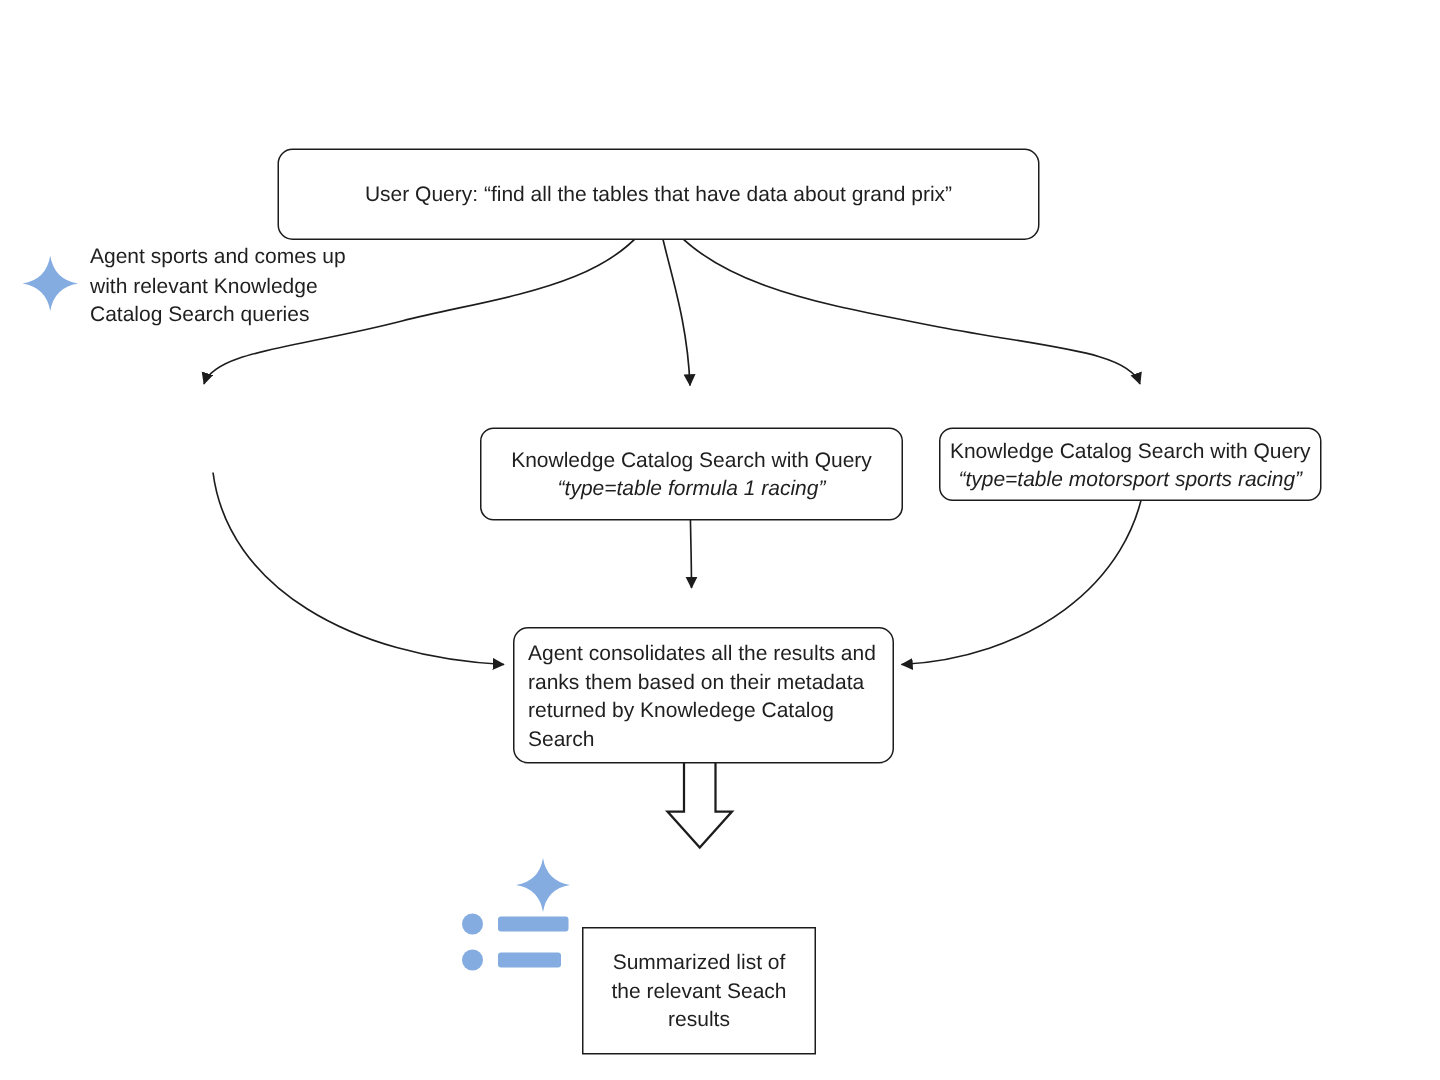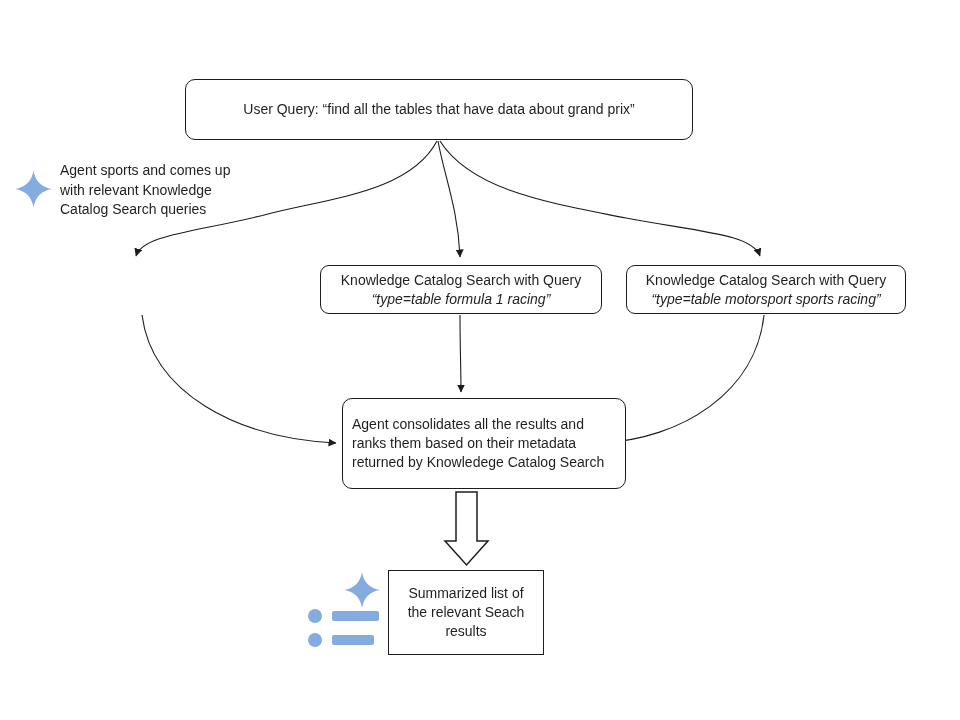--- a/index.html
+++ b/index.html
@@ -4,31 +4,31 @@
 <style>
   html,body{margin:0;padding:0;background:#ffffff;}
   #canvas{
     position:relative;width:960px;height:720px;background:#ffffff;overflow:hidden;
     font-family:"Liberation Sans", sans-serif;color:#1f1f1f;
   }
   #connector-layer{position:absolute;left:0;top:0;width:960px;height:720px;pointer-events:none;}
   .node{
     position:absolute;box-sizing:border-box;background:#ffffff;
     border:1.3px solid #1c1c1c;display:flex;align-items:center;justify-content:center;
-    font-size:14px;line-height:19px;text-align:center;
+    font-size:14px;line-height:19px;text-align:center;margin-top:20px;
   }
   .rounded{border-radius:10px;}
   .node .inner{width:100%;}
   .q{font-style:italic;}
   #user-query-box{left:185px;top:79px;width:508px;height:61px;}
   #search-box-1{left:13px;top:265px;width:252px;height:49px;padding:0 14px;border-radius:9px;}
-  #search-box-2{left:320px;top:265px;width:282px;height:49px;padding:0 8px;border-radius:9px;}
-  #search-box-3{left:626px;top:265px;width:280px;height:49px;padding:0 6px;border-radius:9px;}
-  #consolidate-box{left:342px;top:398px;width:284px;height:91px;padding:0 9px;text-align:left;}
-  #summary-box{left:388px;top:570px;width:156px;height:85px;padding:0 12px;border:1.4px solid #1c1c1c;border-radius:0;}
+  #search-box-2{left:320px;top:265px;width:282px;height:62px;padding:0 8px;border-radius:9px;}
+  #search-box-3{left:626px;top:265px;width:255px;height:49px;padding:0 6px;border-radius:9px;}
+  #consolidate-box{left:342px;top:398px;width:254px;height:91px;padding:0 9px;text-align:left;}
+  #summary-box{left:388px;top:598px;width:156px;height:85px;padding:0 12px;border:1.4px solid #1c1c1c;border-radius:0;}
   #agent-note{
     position:absolute;left:60px;top:161px;width:180px;
     font-size:14px;line-height:19.5px;text-align:left;
   }
   .icon-abs{position:absolute;}
 </style>
 </head>
 <body>
 
 <div id="canvas">

